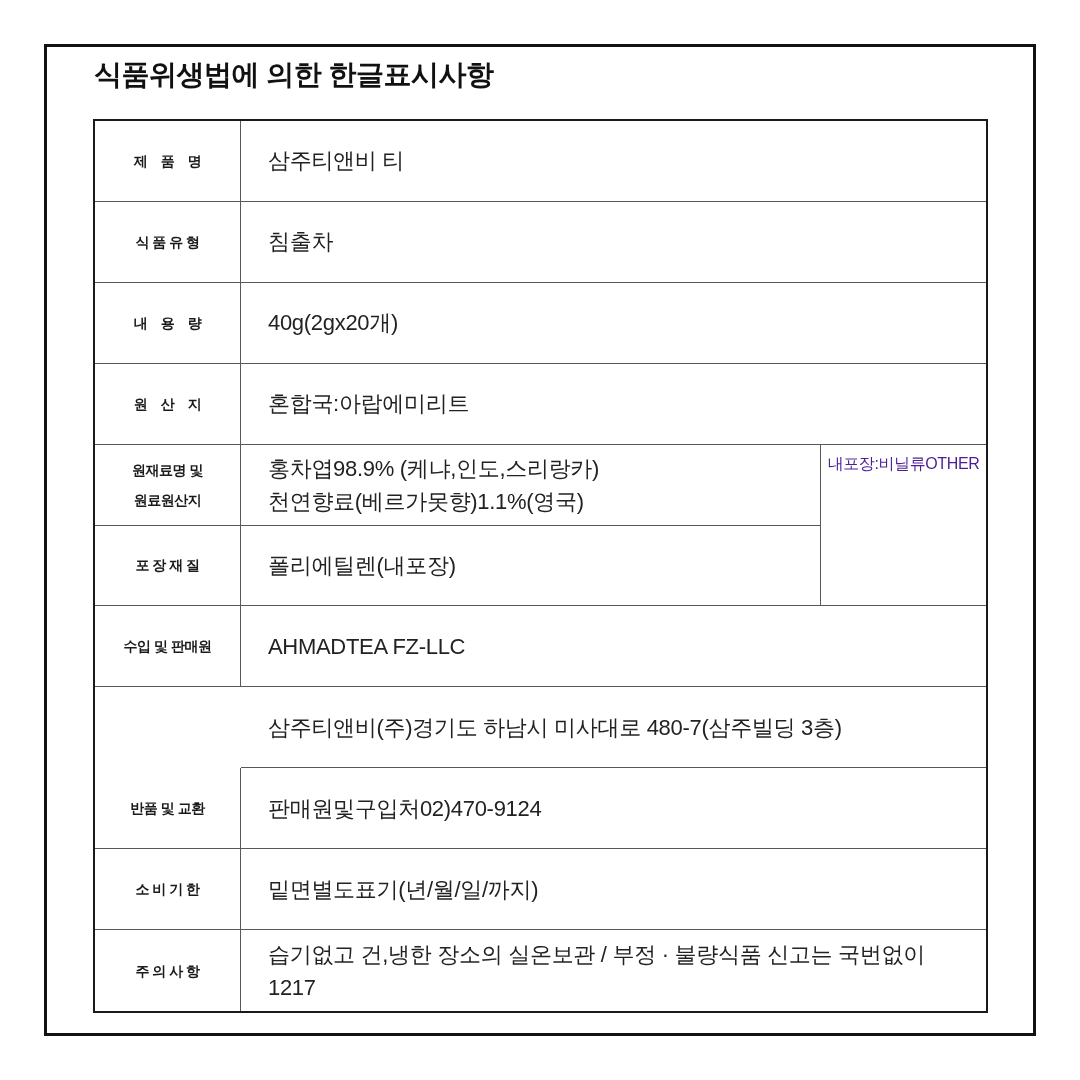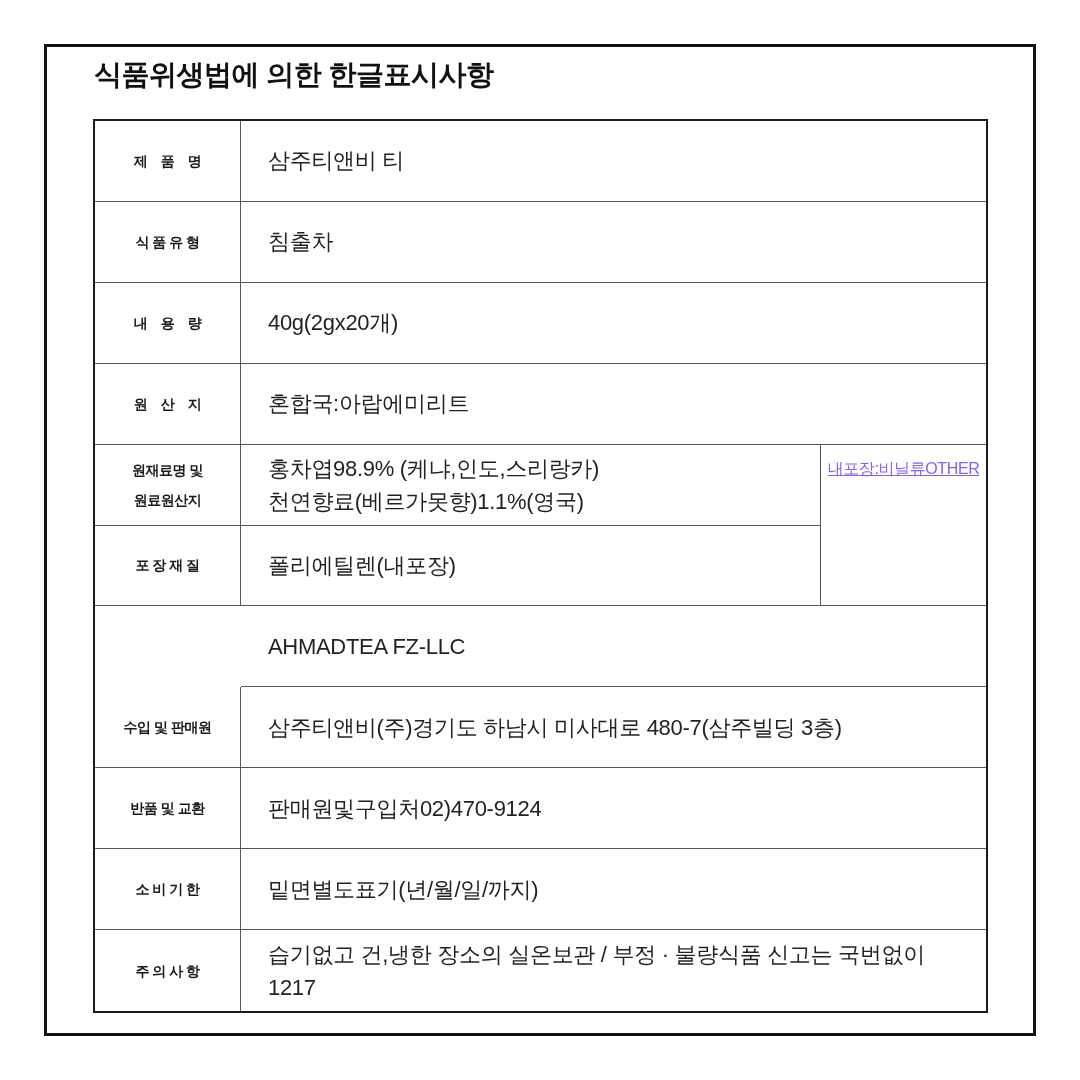--- a/index.html
+++ b/index.html
@@ -89,26 +89,24 @@
     box-sizing: border-box;
   }
   .recycle-icon-wrap { position: relative; width: 100px; height: 81px; }
   .recycle-icon-wrap svg { display: block; width: 100px; height: 81px; }
   .recycle-center-text {
     font-size: 21px;
     font-weight: 500;
     letter-spacing: -0.5px;
   }
   .recycle-caption {
-    margin-top: 5px;
     font-size: 16px;
     letter-spacing: -0.4px;
-    color: #8b5cf6;
+    color: #4c1d95;
     white-space: nowrap;
-    text-decoration: underline;
   }
 </style>
 </head>
 <body>
 
 <div class="canvas">
   <div class="frame"></div>
 
   <div class="title">식품위생법에 의한 한글표시사항</div>
 
@@ -131,23 +129,23 @@
     <div class="cell val narrow">홍차엽98.9% (케냐,인도,스리랑카)
 천연향료(베르가못향)1.1%(영국)</div>
 
     <div class="cell recycle-cell">
       <div class="recycle-caption">내포장:비닐류OTHER</div>
     </div>
 
     <div class="cell lbl">포 장 재 질</div>
     <div class="cell val narrow">폴리에틸렌(내포장)</div>
 
+    <div class="cell lbl">수입 및 판매원</div>
+
     <div class="cell val">AHMADTEA FZ-LLC</div>
-
-    <div class="cell lbl">수입 및 판매원</div>
     <div class="cell val">삼주티앤비(주)경기도 하남시 미사대로 480-7(삼주빌딩 3층)</div>
 
     <div class="cell lbl">반품 및 교환</div>
     <div class="cell val">판매원및구입처02)470-9124</div>
 
     <div class="cell lbl">소 비 기 한</div>
     <div class="cell val">밑면별도표기(년/월/일/까지)</div>
 
     <div class="cell lbl lastrow">주 의 사 항</div>
     <div class="cell val lastrow">습기없고 건,냉한 장소의 실온보관 / 부정 · 불량식품 신고는 국번없이 1217</div>

